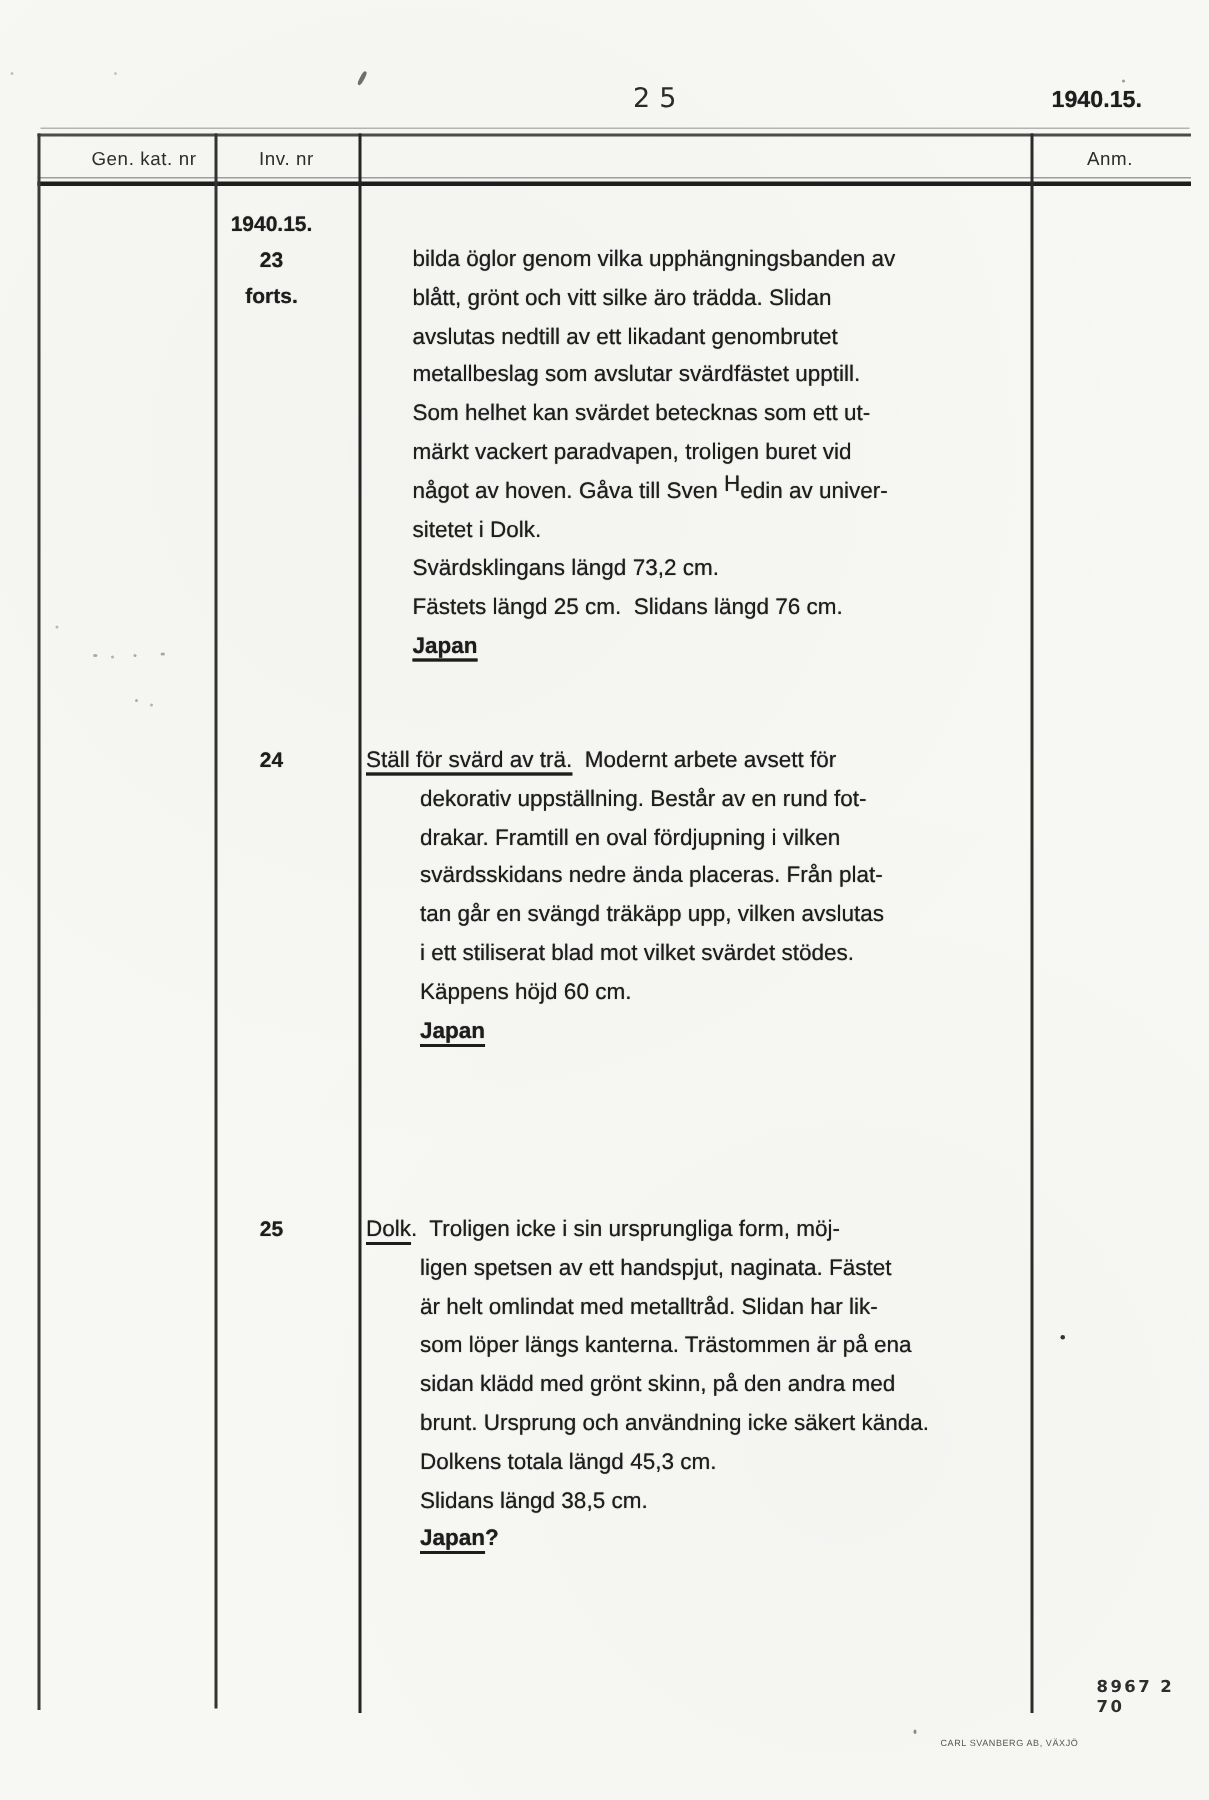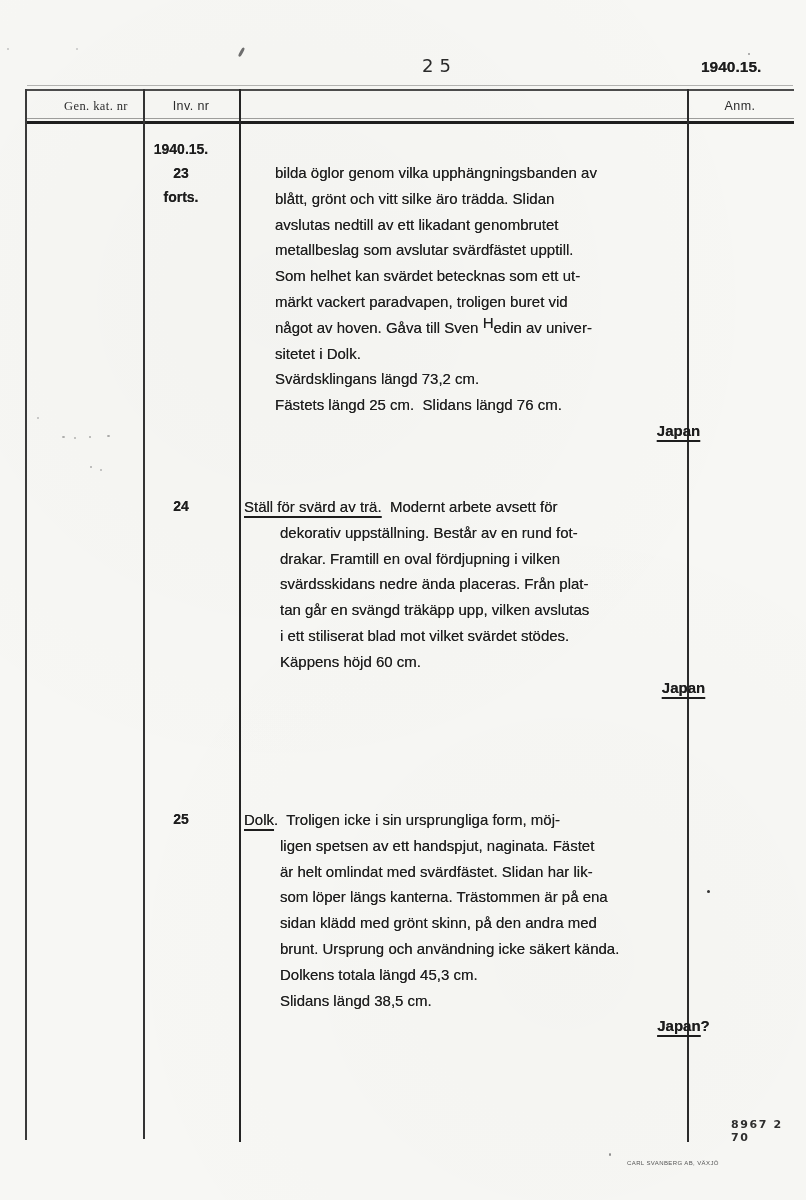--- a/index.html
+++ b/index.html
@@ -41,41 +41,41 @@
   .v2{left:143px;top:89px;width:2px;height:1050px;background:#333;}
   .v3{left:239px;top:89px;width:2px;height:1053px;background:#242424;}
   .v4{left:687px;top:89px;width:2px;height:1053px;background:#2b2b2b;}
   
   .hlabel{
     position:absolute;top:99px;
     font-family:"Liberation Sans", sans-serif;
     font-size:12.5px;color:#2c2c2c;letter-spacing:0.4px;
     text-align:center;
   }
-  .hl1{left:25px;width:142px;font-family:Liberation Serif, serif;}
+  .hl1{left:25px;width:142px;}
   .hl2{left:143px;width:96px;}
   .hl3{left:687px;width:106px;}
   
   .entry .inv{
     position:absolute;left:141px;width:80px;
     text-align:center;font-size:14px;line-height:24px;font-weight:700;
   }
   .entry .body{
     position:absolute;width:520px;
     font-size:15px;line-height:25.8px;
   }
   #e0 .inv{top:137px;}
   #e0 .body{left:275px;top:160px;}
   #e1 .inv{top:494px;}
   #e1 .body{left:280px;top:494px;}
   #e2 .inv{top:807px;}
   #e2 .body{left:280px;top:807px;}
   .tline{white-space:pre;}
   .tline.outdent{margin-left:-36px;}
-  .tline.origin{margin-left:287px;font-weight:700;text-align:center;}
+  .tline.origin{font-weight:700;}
   .underline{
     text-decoration:underline;
     text-decoration-thickness:1.8px;
     text-underline-offset:3.5px;
   }
   .sup{position:relative;top:-5px;}
   
   .printer{
     position:absolute;left:627px;top:1160px;
     font-family:"Liberation Sans", sans-serif;
@@ -163,21 +163,21 @@
       </div>
   </div>
 
   <div class="entry" id="e2">
     <div class="inv tw">
         <div>25</div>
       </div>
     <div class="body tw">
         <div class="tline outdent"><span class="underline">Dolk</span><span>.  Troligen icke i sin ursprungliga form, möj-</span></div>
         <div class="tline"><span>ligen spetsen av ett handspjut, naginata. Fästet</span></div>
-        <div class="tline"><span>är helt omlindat med svärdfästet. Slidan har lik-</span></div>
+        <div class="tline"><span>är helt omlindat med metalltråd. Slidan har lik-</span></div>
         <div class="tline"><span>som löper längs kanterna. Trästommen är på ena</span></div>
         <div class="tline"><span>sidan klädd med grönt skinn, på den andra med</span></div>
         <div class="tline"><span>brunt. Ursprung och användning icke säkert kända.</span></div>
         <div class="tline"><span>Dolkens totala längd 45,3 cm.</span></div>
         <div class="tline"><span>Slidans längd 38,5 cm.</span></div>
         <div class="tline origin"><span class="underline">Japan</span><span>?</span></div>
       </div>
   </div>
 
   <div class="pencil"></div>

